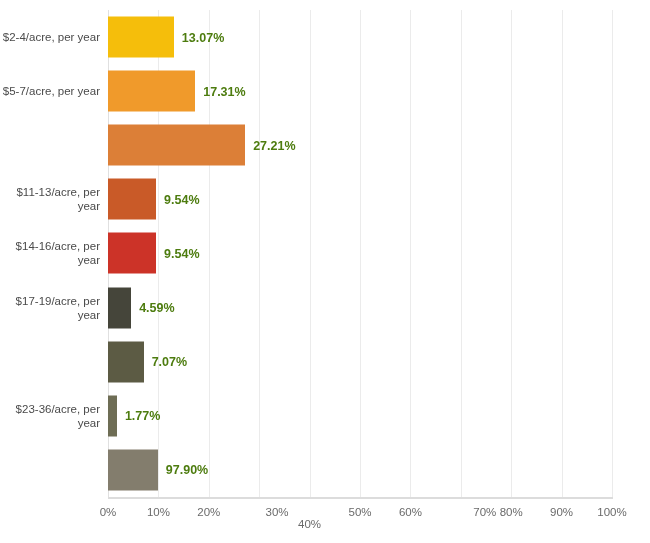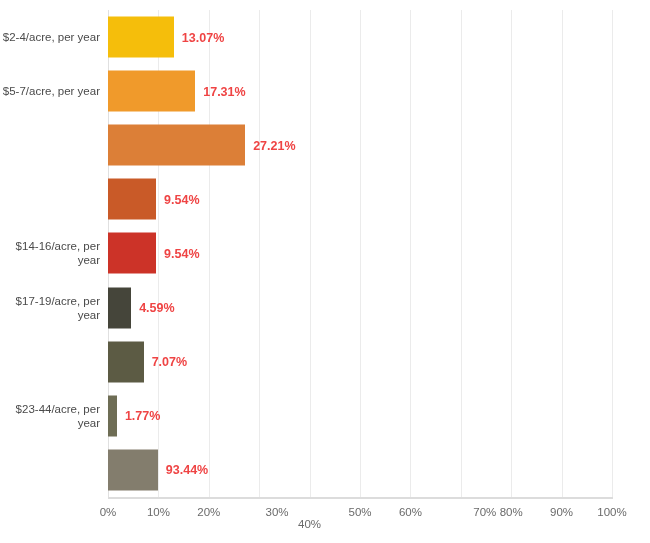--- a/index.html
+++ b/index.html
@@ -93,21 +93,21 @@
 
   .bar {
     height: 41px;
     display: block;
   }
 
   .value-label {
     margin-left: 8px;
     font-size: 12.5px;
     font-weight: bold;
-    color: #ef4444;
+    color: #4d7c0f;
     white-space: nowrap;
   }
 
   
   #xaxis {
     position: absolute;
     left: 0;
     top: 506px;
     width: 650px;
     height: 30px;
@@ -157,20 +157,21 @@
           <div class="value-label">17.31%</div>
         </div>
       </div>
       <div class="row" style="top: 108.222px; height: 54.1111px;">
         <div class="bar-wrap">
           <div class="bar" style="width: 137.138px; background: rgb(220, 127, 55);"></div>
           <div class="value-label">27.21%</div>
         </div>
       </div>
       <div class="row" style="top: 162.333px; height: 54.1111px;">
+        <div class="cat-label">$11-13/acre, per year</div>
         <div class="bar-wrap">
           <div class="bar" style="width: 48.0816px; background: rgb(201, 90, 40);"></div>
           <div class="value-label">9.54%</div>
         </div>
       </div>
       <div class="row" style="top: 216.444px; height: 54.1111px;">
         <div class="cat-label">$14-16/acre, per year</div>
         <div class="bar-wrap">
           <div class="bar" style="width: 48.0816px; background: rgb(204, 51, 40);"></div>
           <div class="value-label">9.54%</div>
@@ -183,30 +184,30 @@
           <div class="value-label">4.59%</div>
         </div>
       </div>
       <div class="row" style="top: 324.667px; height: 54.1111px;">
         <div class="bar-wrap">
           <div class="bar" style="width: 35.6328px; background: rgb(92, 91, 68);"></div>
           <div class="value-label">7.07%</div>
         </div>
       </div>
       <div class="row" style="top: 378.778px; height: 54.1111px;">
-        <div class="cat-label">$23-44/acre, per year</div>
+        <div class="cat-label">$23-36/acre, per year</div>
         <div class="bar-wrap">
           <div class="bar" style="width: 8.9208px; background: rgb(110, 109, 85);"></div>
           <div class="value-label">1.77%</div>
         </div>
       </div>
       <div class="row" style="top: 432.889px; height: 54.1111px;">
         <div class="bar-wrap">
           <div class="bar" style="width: 49.8456px; background: rgb(131, 125, 109);"></div>
-          <div class="value-label">93.44%</div>
+          <div class="value-label">97.90%</div>
         </div>
       </div>
     </div>
 
   <div id="xaxis">
       <div class="tick-label" style="left: 108px;">0%</div>
       <div class="tick-label" style="left: 158.4px;">10%</div>
       <div class="tick-label" style="left: 208.8px;">20%</div>
       <div class="tick-label" style="left: 277px;">30%</div>
       <div class="tick-label" style="left: 309.6px; margin-top: 12px;">40%</div>

